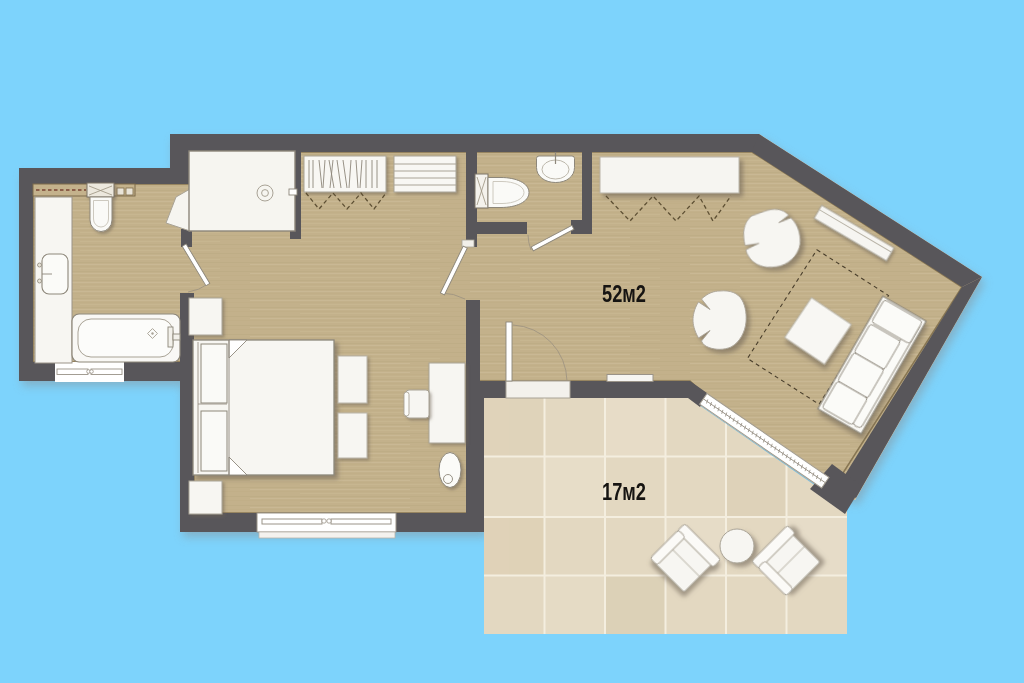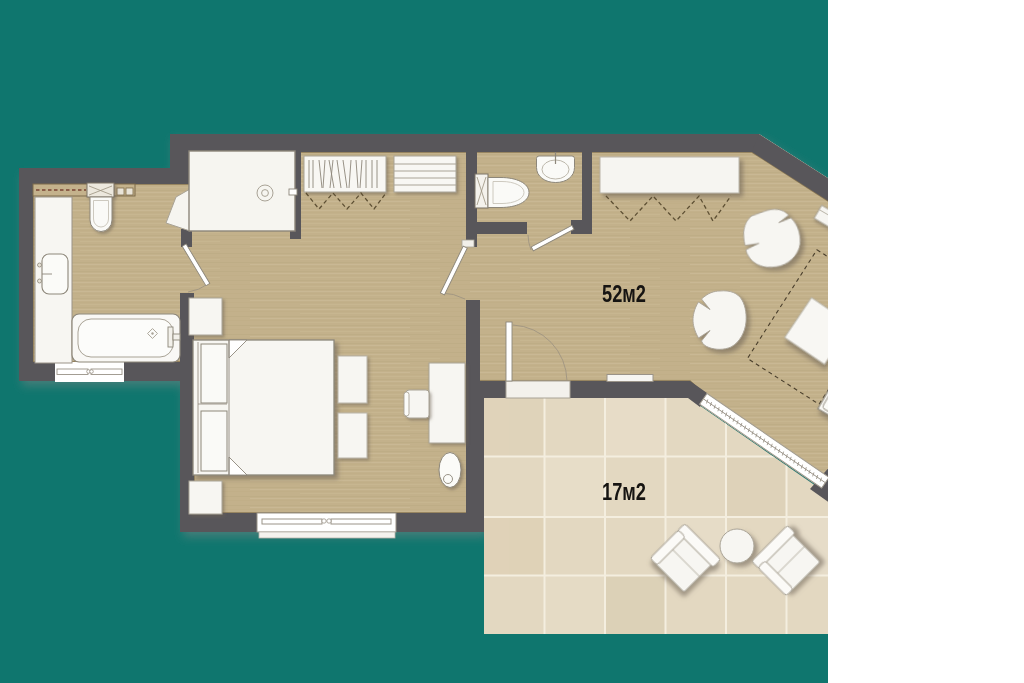--- a/index.html
+++ b/index.html
@@ -1,16 +1,16 @@
 <!DOCTYPE html>
 <html><head>
 <meta charset="utf-8">
 <style>
 html,body{margin:0;padding:0;background:#ffffff;font-family:"Liberation Sans",sans-serif;}
-#wrap{position:relative;width:828px;height:683px;background:#0f766e;overflow:hidden;}
+#wrap{position:relative;width:1024px;height:683px;background:#7dd3fc;overflow:hidden;}
 </style>
 </head>
 <body>
 <div id="wrap">
 <svg width="1024" height="683" viewBox="0 0 1024 683" xmlns="http://www.w3.org/2000/svg">
 <defs>
   <pattern id="wood" width="220" height="9" patternUnits="userSpaceOnUse">
     <rect width="220" height="9" fill="#c3b18b"></rect>
     <rect y="1" width="220" height="1" fill="#b9a981" opacity="0.45"></rect>
     <rect x="30" y="3" width="160" height="1" fill="#cfc09e" opacity="0.5"></rect>

